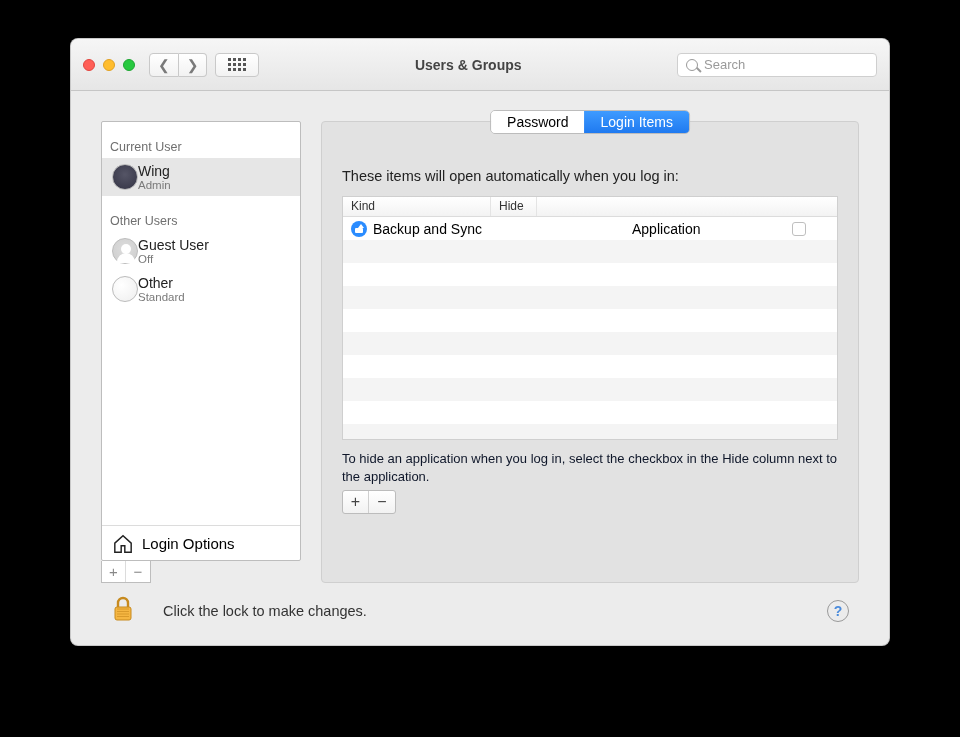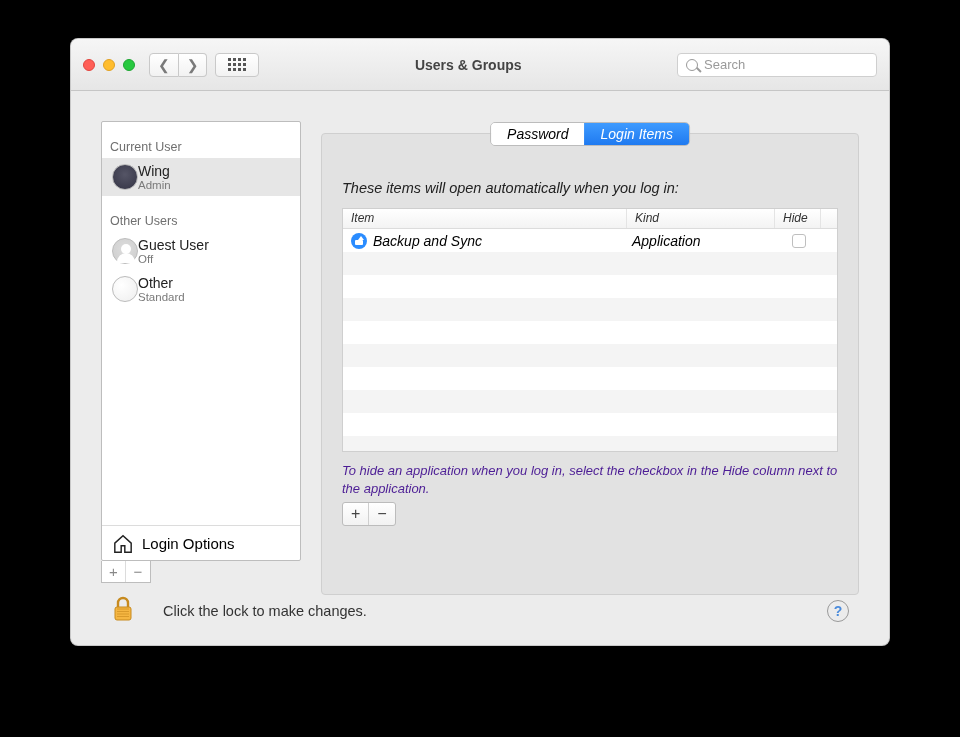--- a/index.html
+++ b/index.html
@@ -72,22 +72,22 @@
   .urole { font-size:11.5px; color:#7a7a7a;}
   .side-spacer{flex:1;}
   .login-opts { border-top:1px solid #dcdcdc; padding:8px 10px; display:flex; gap:10px; align-items:center; font-size:15px;}
   .house { width:20px; height:18px; position:relative;}
   .house svg{width:22px;height:20px;}
   .side-pm { position:absolute; left:30px; top:470px; height:22px; display:flex; border:1px solid #bdbdbd; border-top:none; background:#fff;}
   .side-pm > div{ width:24px; display:flex;align-items:center;justify-content:center;font-size:15px;color:#888;}
   .side-pm > div:first-child{border-right:1px solid #dcdcdc;}
 
   .main {
-    position:absolute; left:250px; right:30px; top:42px; height:462px;
-    background:#e2e2e2; border:1px solid #cfcfcf; border-radius:4px;font-style:italic;
+    position:absolute; left:250px; right:30px; top:30px; height:462px;
+    background:#e2e2e2; border:1px solid #cfcfcf; border-radius:4px;
   }
   .tabs { position:absolute; left:50%; transform:translateX(-50%); top:-12px; display:flex; border-radius:5px; overflow:hidden; border:1px solid #bcbcbc;}
   .tab { padding:3px 16px; font-size:14px; background:#fff; }
   .tab.active { background: linear-gradient(#3e9bff,#1f7af0); color:#fff;text-align:right; }
 
   .intro { position:absolute; left:20px; top:46px; font-size:14.5px; color:#222;}
   .table { position:absolute; left:20px; right:20px; top:74px; height:244px; border:1px solid #cfcfcf; background:#fff; overflow:hidden;}
   .thead { display:flex; height:20px; background:linear-gradient(#fff,#f3f3f3); border-bottom:1px solid #dcdcdc; font-size:12px; color:#333;}
   .th { padding:2px 8px; border-right:1px solid #e4e4e4;}
   .th.item{flex:1;}
@@ -97,21 +97,21 @@
   .tbody .tr { display:flex; height:23px; align-items:center; font-size:14px;}
   .tbody .tr:nth-child(even){background:#f4f4f4;}
   .td.item{flex:1; padding-left:8px; display:flex; gap:6px; align-items:center;}
   .td.kind{width:148px; padding-left:4px;}
   .td.hide{width:46px; display:flex; justify-content:center;}
   .td.pad{width:15px;}
   .app-icon{ width:16px;height:16px;border-radius:50%;background:#2a8cff; position:relative;}
   .app-icon::before{content:"";position:absolute;left:4px;top:7px;width:8px;height:5px;background:#fff;border-radius:1px;}
   .app-icon::after{content:"";position:absolute;left:6.5px;top:3px;width:0;height:0;border-left:3px solid transparent;border-right:3px solid transparent;border-bottom:4px solid #fff;}
   .chk{ width:14px;height:14px;border:1px solid #bfbfbf;border-radius:3px;background:#fff;}
-  .note { position:absolute; left:20px; right:20px; top:328px; font-size:13px; color:#4c1d95; line-height:1.35;}
+  .note { position:absolute; left:20px; right:20px; top:328px; font-size:13px; color:#0f172a; line-height:1.35;}
   .pm { position:absolute; left:20px; top:368px; display:flex; border:1px solid #bcbcbc; border-radius:3px; background:linear-gradient(#fff,#f2f2f2);}
   .pm > div{ width:26px;height:22px; display:flex;align-items:center;justify-content:center;font-size:16px;color:#444;}
   .pm > div:first-child{border-right:1px solid #cfcfcf;}
 
   .footer { position:absolute; left:40px; right:40px; bottom:18px; display:flex; align-items:center; gap:28px;}
   .lock svg{width:24px;height:28px;}
   .foot-text{font-size:14.5px;color:#333;}
   .help { margin-left:auto; width:22px;height:22px;border-radius:50%;border:1.5px solid #9a9a9a; color:#4a8bdc; display:flex;align-items:center;justify-content:center; font-size:14px; font-weight:600;}
 </style>
 </head>
@@ -199,21 +199,20 @@
 
     <div class="main">
       <div class="tabs">
         <div class="tab">Password</div>
         <div class="tab active">Login Items</div>
       </div>
       <div class="intro">These items will open automatically when you log in:</div>
 
       <div class="table">
         <div class="thead">
-          <div class="th item">Item</div>
           <div class="th kind">Kind</div>
           <div class="th hide">Hide</div>
           <div class="th pad"></div>
         </div>
         <div class="tbody">
           <div class="tr">
             <div class="td item">
               <div class="app-icon"></div>
               <span>Backup and Sync</span>
             </div>

